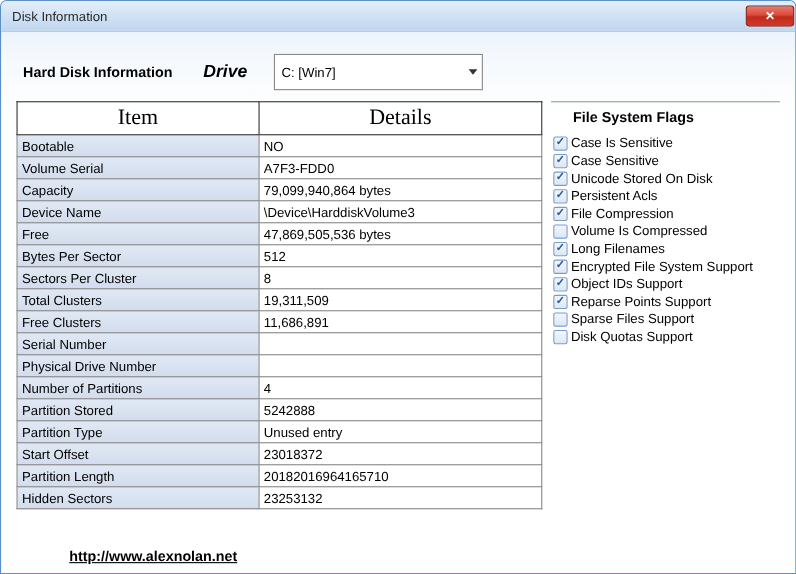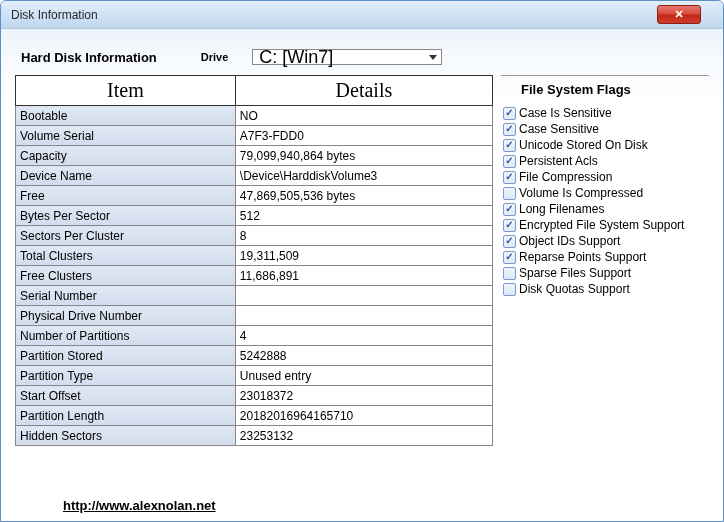--- a/index.html
+++ b/index.html
@@ -18,45 +18,45 @@
   border: 1px solid #5a8fc8;
   border-radius: 6px 6px 0 0;
   position: relative;
 }
 .titlebar {
   height: 28px;
   background: linear-gradient(to bottom, #e4eef9 0%, #d0e2f5 50%, #c0d6ee 100%);
   border-radius: 5px 5px 0 0;
   display: flex;
   align-items: center;
-  padding: 0 22px 0 10px;
+  padding: 0 1px 0 10px;
   border-bottom: 1px solid #b0c8e0;
 }
 .title { color: #2a2a2a; font-size: 12px; flex: 1; }
 .close-btn {
   width: 44px; height: 19px;
   background: linear-gradient(to bottom, #e67a6f 0%, #d94b3b 45%, #c22a1a 55%, #cf3a2a 100%);
   border: 1px solid #8a1f12;
   border-radius: 3px;
   display: flex; align-items: center; justify-content: center;
   color: #fff; font-weight: bold; font-size: 11px;
   cursor: pointer;
 }
 .content { padding: 16px 14px 8px 14px; }
 .top-row {
   display: flex; align-items: center; gap: 24px;
   padding: 4px 6px 10px 6px;
 }
 .hd-label { font-weight: bold; font-size: 13px; }
-.drive-label { font-weight: bold; font-size: 11px; margin-left: 20px; }
+.drive-label { font-weight: bold; font-size: 16px; margin-left: 4px; font-style: italic; }
 .drive-select {
   border: 1px solid #888; background: #fff;
-  height: 16px; width: 190px;
+  height: 33px; width: 190px;
   display: flex; align-items: center; justify-content: space-between;
-  padding: 0 4px 0 6px; font-size: 18px;
+  padding: 0 4px 0 6px; font-size: 12px;
   cursor: pointer;
 }
 .arrow-down {
   width: 0; height: 0;
   border-left: 4px solid transparent;
   border-right: 4px solid transparent;
   border-top: 5px solid #333;
 }
 .main-area { display: flex; gap: 8px; }
 .table-wrap { flex: 0 0 478px; }

